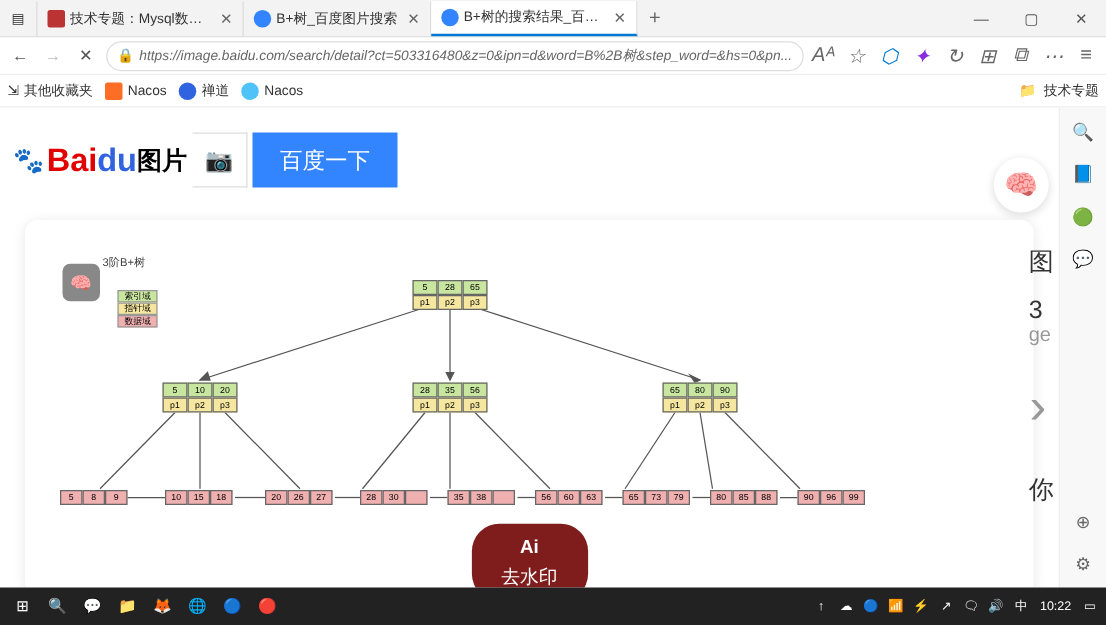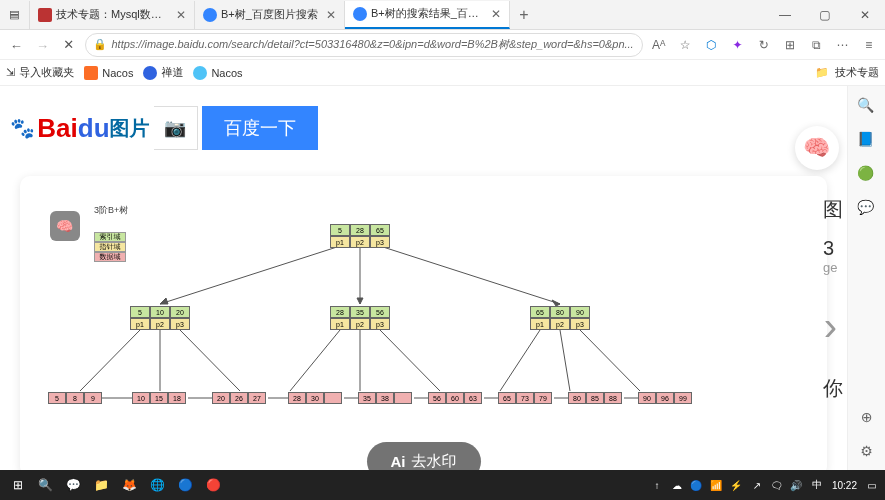--- a/index.html
+++ b/index.html
@@ -14,73 +14,73 @@
 .tab-close { font-size: 12px; color: #666; margin-left: 4px; cursor: pointer; }
 .newtab { width: 28px; text-align: center; font-size: 16px; color: #666; cursor: pointer; }
 .win-controls { margin-left: auto; display: flex; }
 .win-btn { width: 40px; height: 30px; display: flex; align-items: center; justify-content: center; font-size: 12px; color: #555; cursor: pointer; }
 
 
 .addrbar { height: 30px; background: #fff; display: flex; align-items: center; padding: 0 6px; gap: 6px; border-bottom: 1px solid #eee; }
 .nav-btn { width: 24px; height: 24px; display: flex; align-items: center; justify-content: center; color: #555; cursor: pointer; font-size: 13px; }
 .url-box { flex: 1; display: flex; align-items: center; height: 24px; border: 1px solid #ddd; border-radius: 12px; padding: 0 8px; font-size: 11px; color: #666; gap: 4px; }
 .url-text { white-space: nowrap; overflow: hidden; text-overflow: ellipsis; font-style: italic; }
-.addr-icon { width: 24px; height: 24px; display: flex; align-items: center; justify-content: center; color: #666; font-size: 12px; cursor: pointer; }
+.addr-icon { width: 24px; height: 24px; display: flex; align-items: center; justify-content: center; color: #666; font-size: 16px; cursor: pointer; font-style: italic; }
 .addr-icon.blue { color: #0078d4; }
 .addr-icon.purple { color: #8a2be2; }
 
 
 .bmbar { height: 26px; background: #fff; display: flex; align-items: center; padding: 0 6px; gap: 10px; border-bottom: 1px solid #eee; font-size: 11px; color: #333; }
 .bm { display: flex; align-items: center; gap: 4px; cursor: pointer; }
 .bm-icon { width: 14px; height: 14px; border-radius: 2px; display: inline-block; }
 .bm-right { margin-left: auto; display: flex; align-items: center; gap: 6px; }
 
 
 .content-wrap { display: flex; height: calc(500px - 30px - 30px - 26px - 30px); }
 .main { flex: 1; position: relative; overflow: hidden; }
 .sidebar { width: 38px; background: #f8f8f8; border-left: 1px solid #eee; display: flex; flex-direction: column; align-items: center; padding: 8px 0; gap: 12px; }
 .sb-icon { width: 22px; height: 22px; display: flex; align-items: center; justify-content: center; color: #666; font-size: 14px; cursor: pointer; }
 
 
 .baidu-bar { height: 56px; display: flex; align-items: center; padding: 6px 10px; gap: 4px; margin-top: 14px; }
 .baidu-logo { width: 140px; height: 44px; display: flex; align-items: center; justify-content: center; font-weight: bold; }
 .logo-bai { color: #e10100; font-size: 26px; }
 .logo-du { color: #3063e0; font-size: 26px; }
-.logo-tu { color: #0369a1; font-size: 20px; }
+.logo-tu { color: #000000; font-size: 20px; }
 .search-box { flex: 1; height: 44px; border: 1px solid #ddd; display: flex; align-items: center; padding: 0 10px; font-size: 18px; color: #333; }
 .cam-btn { width: 44px; height: 44px; border: 1px solid #ddd; border-left: none; display: flex; align-items: center; justify-content: center; font-size: 18px; color: #666; cursor: pointer; }
 .search-btn { padding: 0 22px; height: 44px; background: #3385ff; color: #fff; font-size: 18px; display: flex; align-items: center; cursor: pointer; white-space: nowrap; }
 
 
 .brain-float { position: absolute; right: 8px; top: 40px; width: 44px; height: 44px; background: #fff; border-radius: 50%; box-shadow: 0 2px 8px rgba(0,0,0,0.15); display: flex; align-items: center; justify-content: center; font-size: 22px; }
 
 
 .viewer { margin: 20px 20px 0 20px; background: #fff; border-radius: 10px; box-shadow: 0 2px 10px rgba(0,0,0,0.1); height: 300px; position: relative; padding: 20px; }
 .next-arrow { position: absolute; right: -10px; top: 50%; transform: translateY(-50%); font-size: 40px; color: #999; cursor: pointer; }
 
 
 .diagram { position: relative; width: 100%; height: 260px; }
 .diagram svg { position: absolute; top: 0; left: 0; width: 100%; height: 100%; }
-.dtitle { position: absolute; left: 54px; top: 8px; font-size: 9px; color: #444; }
+.dtitle { position: absolute; left: 42px; top: 8px; font-size: 9px; color: #444; }
 .brain-badge { position: absolute; left: 10px; top: 15px; width: 30px; height: 30px; background: #888; border-radius: 6px; display: flex; align-items: center; justify-content: center; color: #fff; font-size: 14px; }
 .legend { position: absolute; left: 54px; top: 36px; }
 .legend-row { width: 32px; height: 10px; font-size: 7px; display: flex; align-items: center; justify-content: center; border: 1px solid #999; }
 .lg1 { background: #c8e6a0; }
 .lg2 { background: #f5e6a0; }
 .lg3 { background: #f0b0b0; }
 
 .node { position: absolute; display: flex; }
 .cell { width: 20px; height: 12px; border: 1px solid #666; display: flex; align-items: center; justify-content: center; font-size: 7px; }
 .idx { background: #c8e6a0; }
 .ptr { background: #f5e6a0; }
 .leaf { background: #f0b0b0; }
 .leafnode .cell { width: 18px; }
 
 
-.watermark-btn { position: absolute; left: 50%; bottom: -5px; transform: translateX(-50%); background: #737373; color: #fff; padding: 10px 24px; border-radius: 22px; font-size: 15px; display: flex; align-items: center; gap: 6px; cursor: pointer; }
+.watermark-btn { position: absolute; left: 50%; bottom: -5px; transform: translateX(-50%); background: #7f1d1d; color: #fff; padding: 10px 24px; border-radius: 22px; font-size: 15px; display: flex; align-items: center; gap: 6px; cursor: pointer; flex-direction: column; }
 
 
 .taskbar { position: absolute; bottom: 0; left: 0; right: 0; height: 30px; background: #222; display: flex; align-items: center; padding: 0 4px; }
 .tb-icon { width: 28px; height: 28px; display: flex; align-items: center; justify-content: center; color: #fff; font-size: 12px; cursor: pointer; }
 .tb-right { margin-left: auto; display: flex; align-items: center; gap: 2px; font-size: 10px; color: #fff; }
 .tb-right .tb-icon { width: 18px; font-size: 10px; }
 </style>
 </head>
 <body>
 
@@ -126,21 +126,21 @@
   <div class="addr-icon">↻</div>
   <div class="addr-icon">⊞</div>
   <div class="addr-icon">⧉</div>
   <div class="addr-icon">⋯</div>
   <div class="addr-icon">≡</div>
 </div>
 
 <div class="bmbar">
   <div class="bm">
     <span>⇲</span>
-    <span>导入收藏夹</span>
+    <span>其他收藏夹</span>
   </div>
   <div class="bm">
       <span class="bm-icon" style="background:#fc6d26"></span>
       <span>Nacos</span>
     </div>
   <div class="bm">
       <span class="bm-icon" style="background:#3063e0;border-radius:7px"></span>
       <span>禅道</span>
     </div>
   <div class="bm">
@@ -312,21 +312,21 @@
 
       <div class="watermark-btn">
         <span style="font-weight:bold">Ai</span>
         <span>去水印</span>
       </div>
     </div>
 
     <div style="position:absolute;right:4px;top:110px;font-size:20px;color:#333;width:20px;overflow:hidden">
       <div>图</div>
       <div style="margin-top:14px">3</div>
-      <div style="font-size:13px;color:#999">ge</div>
+      <div style="font-size:16px;color:#999">ge</div>
       <div style="margin-top:100px">你</div>
     </div>
   </div>
 
   <div class="sidebar">
     <div class="sb-icon">🔍</div>
     <div class="sb-icon">📘</div>
     <div class="sb-icon">🟢</div>
     <div class="sb-icon">💬</div>
     <div style="flex:1"></div>

